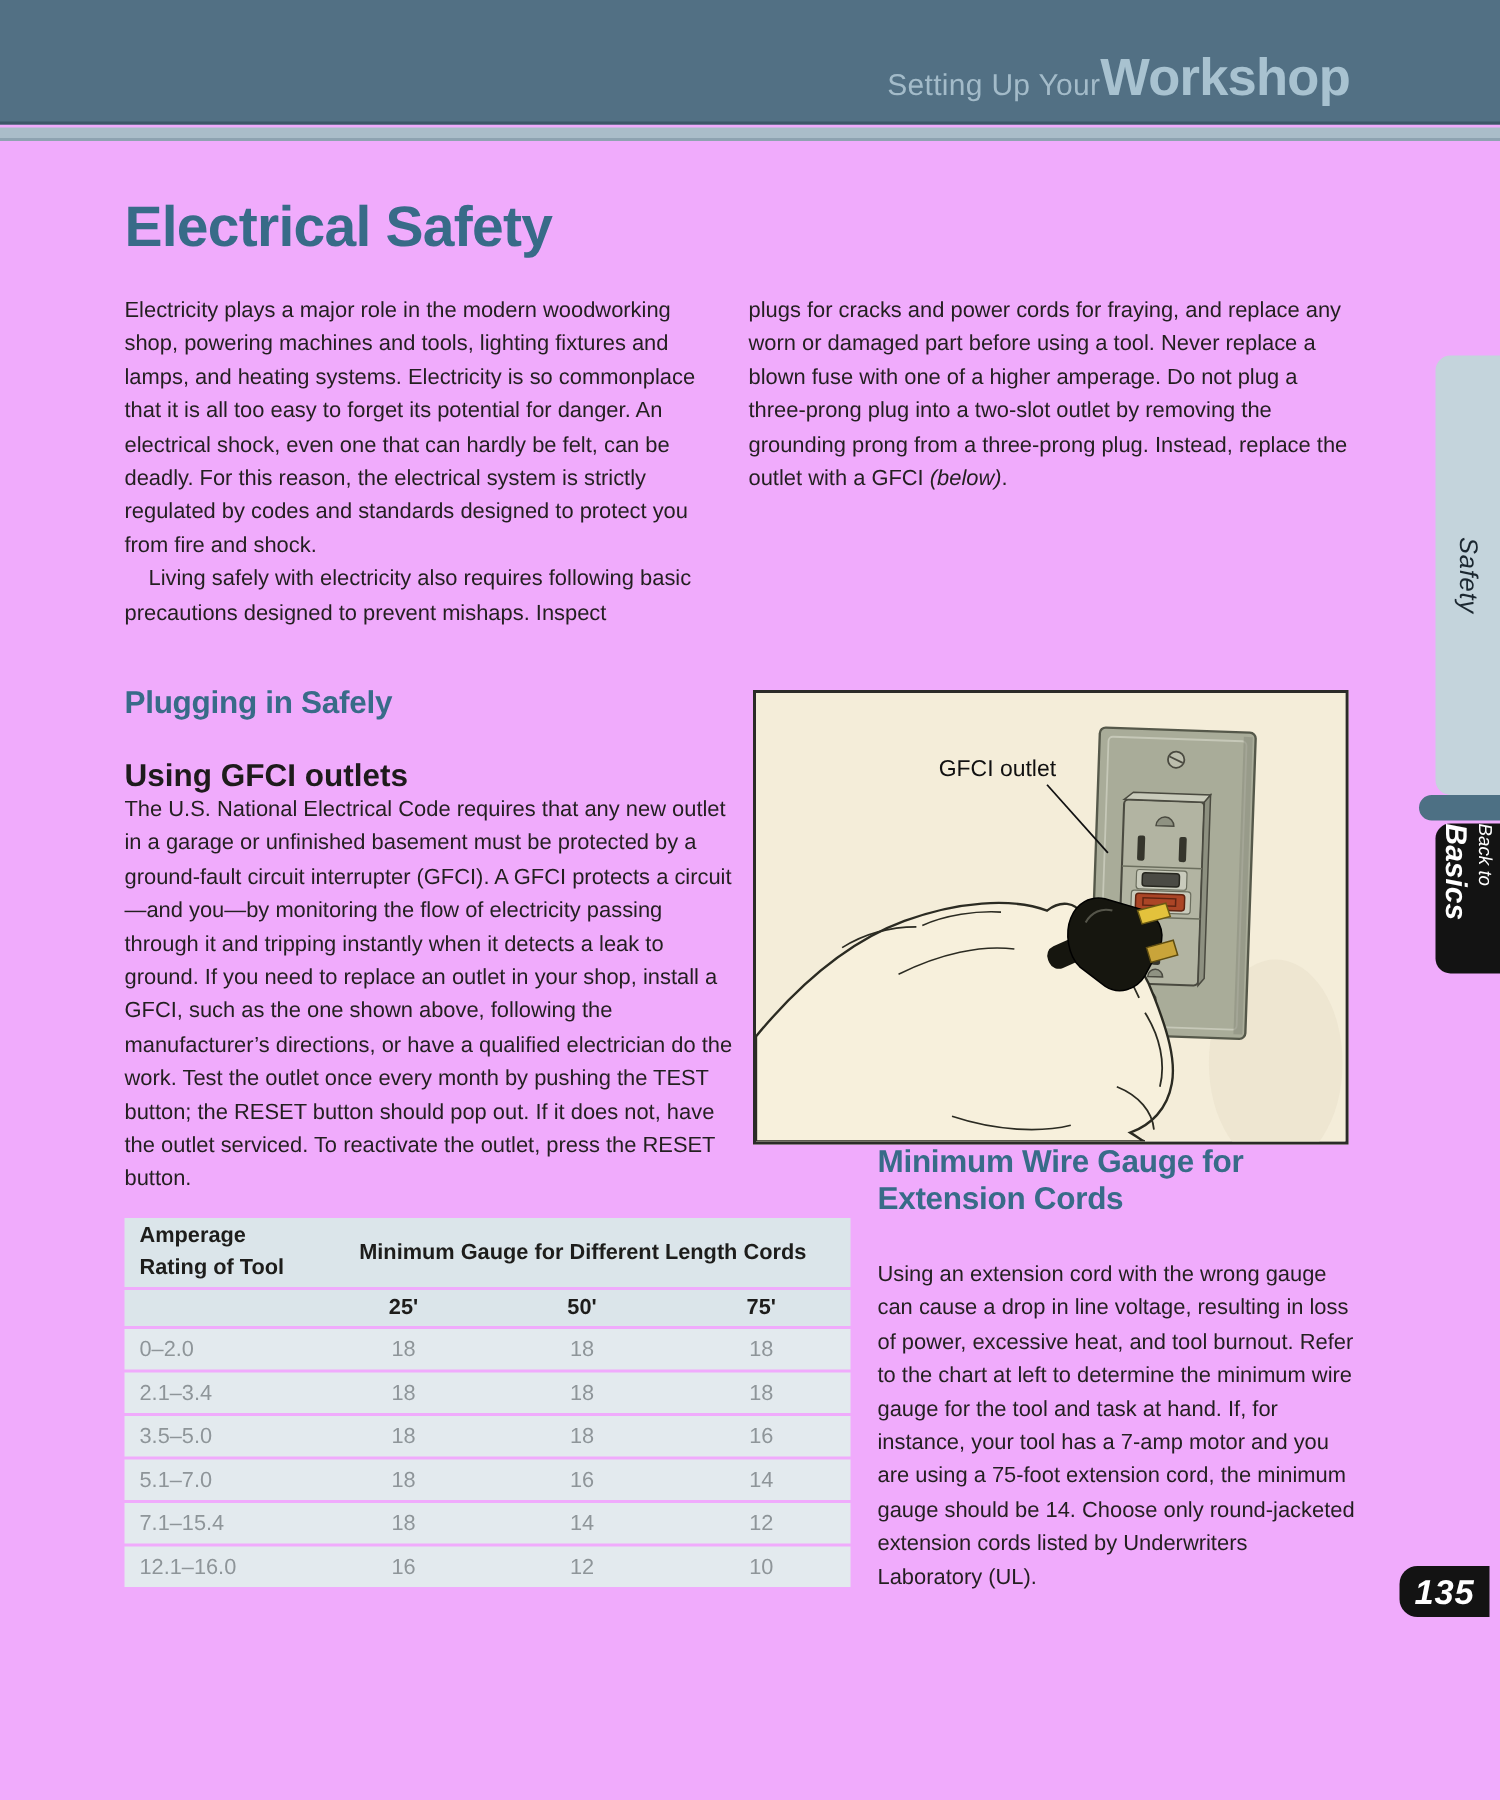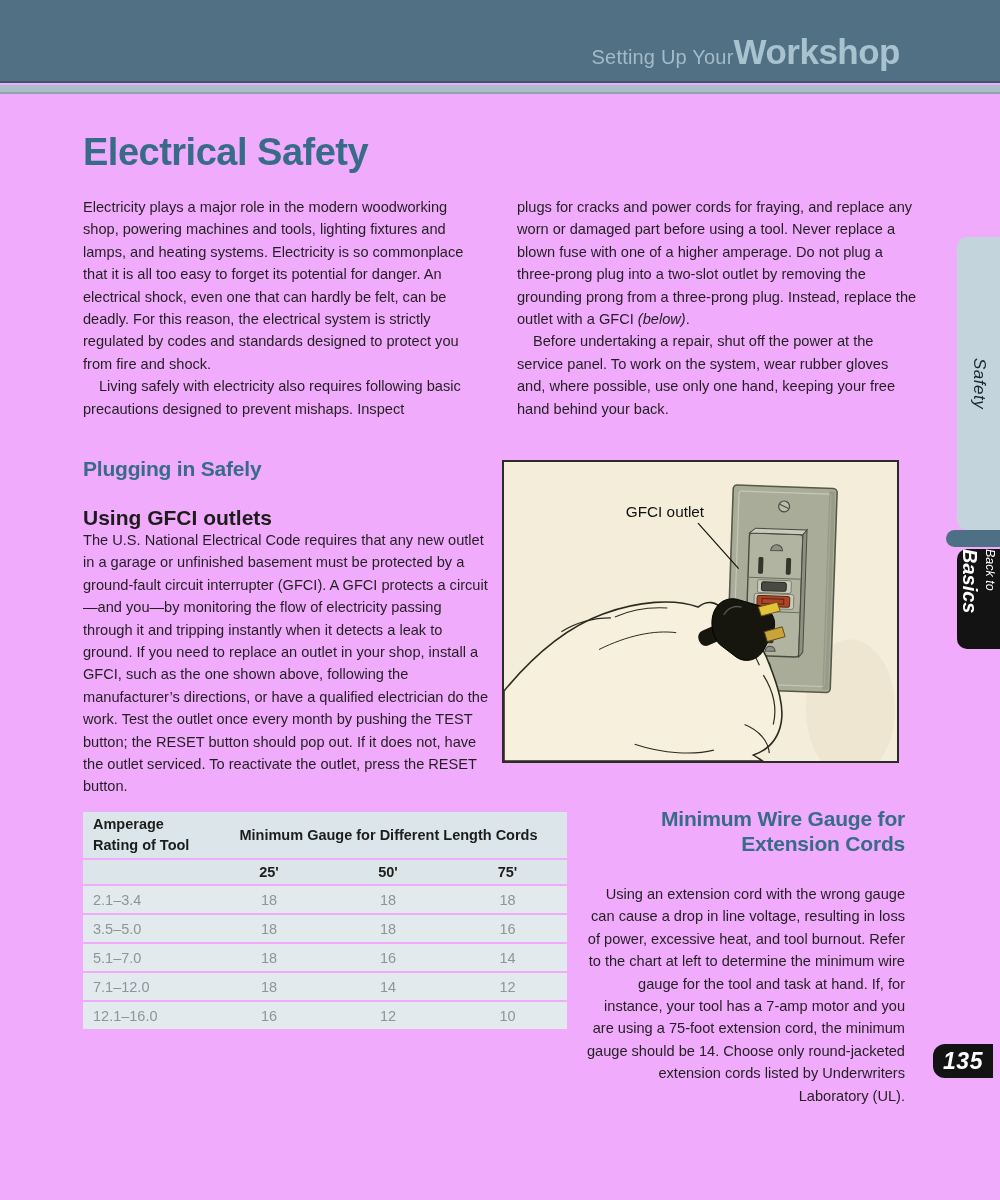--- a/index.html
+++ b/index.html
@@ -25,21 +25,21 @@
   .header-title  { font-size:35px; font-weight:bold; color:#a8c2d0; letter-spacing:-0.5px; }
   
   .article-title {
     position:absolute; left:83px; top:131px; font-size:38px; font-weight:bold;
     color:#386b88; letter-spacing:-0.5px;
   }
   
   .bodytext { font-size:14.6px; line-height:22.4px; color:#231f20; }
   .bodytext p + p { text-indent:16px; }
   .col-left  { position:absolute; left:83px;  top:196px; width:403px; }
-  .col-right { position:absolute; left:499px; top:196px; width:403px;margin-left:18px; }
+  .col-right { position:absolute; left:499px; top:196px; width:403px; }
   .section-heading { font-size:21px; font-weight:bold; color:#386b88; letter-spacing:-0.2px; }
   .subhead { font-size:21px; font-weight:bold; color:#1e1b1c; }
   .plugging-heading { position:absolute; left:83px; top:457px; }
   .plugging-subhead { position:absolute; left:83px; top:506px; }
   .plugging-body    { position:absolute; left:83px; top:529px; width:408px; }
   
   .figure {
     position:absolute; left:502px; top:460px; width:397px; height:303px;
     border:2px solid #2b2b28; background:#f4edd9;
   }
@@ -49,21 +49,21 @@
     position:absolute; left:83px; top:810px; width:484px;
     border-collapse:separate; border-spacing:0 2px;
   }
   .gauge-table th, .gauge-table td { font-size:14.5px; vertical-align:middle; }
   .gauge-table .hrow th { background:#dbe5ea; color:#1d1d1b; font-weight:bold; height:46px; line-height:21px; }
   .gauge-table .srow th { background:#dbe5ea; color:#1d1d1b; font-weight:bold; height:24px;margin-top:48px; }
   .gauge-table td { background:#e3eaee; color:#8e9599; height:27px; }
   .gauge-table .c1 { text-align:left; padding-left:10px; }
   .gauge-table .cn { text-align:center; }
   
-  .wire-section { position:absolute; left:585px; top:806px; width:320px;text-align:right; }
+  .wire-section { position:absolute; left:585px; top:762px; width:320px; }
   .wire-section .section-heading { line-height:25px; margin-bottom:27px; }
   .wire-section .subhead { margin-bottom:1px; }
   
   .tab-safety {
     position:absolute; left:957px; top:237px; width:43px; height:293px;
     background:#c4d4dc; border-radius:10px 0 0 10px;
     display:flex; align-items:center; justify-content:center;
   }
   .tab-safety span {
     writing-mode:vertical-rl; text-orientation:mixed;
@@ -103,21 +103,20 @@
   <div class="header-strip"></div>
 
   <h1 class="article-title">Electrical Safety</h1>
 
   <div class="col-left bodytext">
     <p>Electricity plays a major role in the modern woodworking shop, powering machines and tools, lighting fixtures and lamps, and heating systems. Electricity is so commonplace that it is all too easy to forget its potential for danger. An electrical shock, even one that can hardly be felt, can be deadly. For this reason, the electrical system is strictly regulated by codes and standards designed to protect you from fire and shock.</p>
     <p>Living safely with electricity also requires following basic precautions designed to prevent mishaps. Inspect</p>
   </div>
   <div class="col-right bodytext">
     <p><span>plugs for cracks and power cords for fraying, and replace any worn or damaged part before using a tool. Never replace a blown fuse with one of a higher amperage. Do not plug a three-prong plug into a two-slot outlet by removing the grounding prong from a three-prong plug. Instead, replace the outlet with a GFCI </span><em>(below)</em><span>.</span></p>
-    <p>Before undertaking a repair, shut off the power at the service panel. To work on the system, wear rubber gloves and, where possible, use only one hand, keeping your free hand behind your back.</p>
   </div>
 
   <h2 class="section-heading plugging-heading">Plugging in Safely</h2>
   <h3 class="subhead plugging-subhead">Using GFCI outlets</h3>
   <div class="plugging-body bodytext">
     <p>The U.S. National Electrical Code requires that any new outlet in a garage or unfinished basement must be protected by a ground-fault circuit interrupter (GFCI). A GFCI protects a circuit—and you—by monitoring the flow of electricity passing through it and tripping instantly when it detects a leak to ground. If you need to replace an outlet in your shop, install a GFCI, such as the one shown above, following the manufacturer’s directions, or have a qualified electrician do the work. Test the outlet once every month by pushing the TEST button; the RESET button should pop out. If it does not, have the outlet serviced. To reactivate the outlet, press the RESET button.</p>
   </div>
 
   <figure class="figure">
     <svg viewBox="0 0 397 303" preserveAspectRatio="none">
@@ -200,39 +199,45 @@
       <th class="c1">Amperage Rating of Tool</th>
       <th class="cn" colspan="3">Minimum Gauge for Different Length Cords</th>
     </tr>
     <tr class="srow">
       <th class="c1"></th>
       <th class="cn">25'</th>
       <th class="cn">50'</th>
       <th class="cn">75'</th>
     </tr>
     <tr>
+      <td class="c1">0–2.0</td>
+      <td class="cn">18</td>
+      <td class="cn">18</td>
+      <td class="cn">18</td>
+    </tr>
+    <tr>
       <td class="c1">2.1–3.4</td>
       <td class="cn">18</td>
       <td class="cn">18</td>
       <td class="cn">18</td>
     </tr>
     <tr>
       <td class="c1">3.5–5.0</td>
       <td class="cn">18</td>
       <td class="cn">18</td>
       <td class="cn">16</td>
     </tr>
     <tr>
       <td class="c1">5.1–7.0</td>
       <td class="cn">18</td>
       <td class="cn">16</td>
       <td class="cn">14</td>
     </tr>
     <tr>
-      <td class="c1">7.1–12.0</td>
+      <td class="c1">7.1–15.4</td>
       <td class="cn">18</td>
       <td class="cn">14</td>
       <td class="cn">12</td>
     </tr>
     <tr>
       <td class="c1">12.1–16.0</td>
       <td class="cn">16</td>
       <td class="cn">12</td>
       <td class="cn">10</td>
     </tr>

